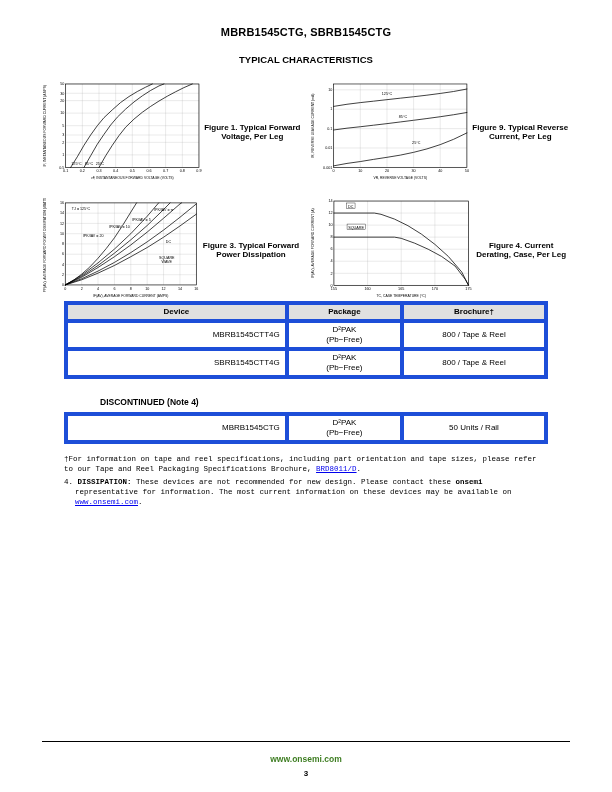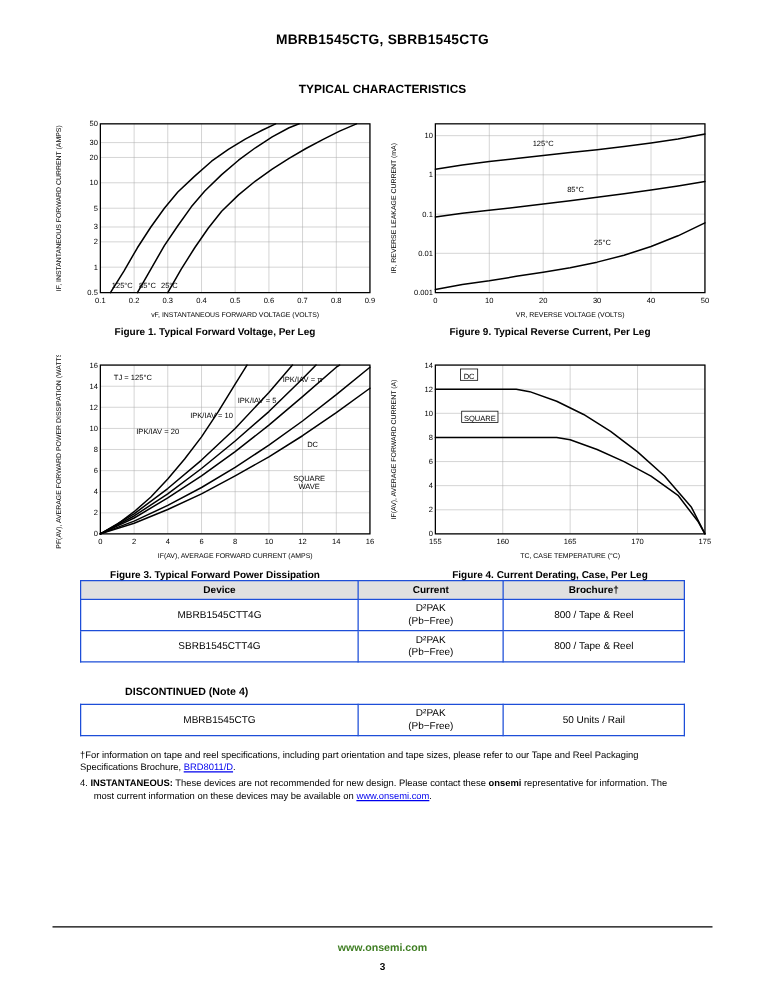--- a/index.html
+++ b/index.html
@@ -1,32 +1,32 @@
 <!DOCTYPE html>
 <html style="--link_blue: #0000ee; --brand_green: #3f7e23; --table_header_bg: #e0e0e0; --grid_gray: #aaaaaa; --curve_black: #000000;"><head>
 <meta charset="utf-8">
 <style>
   *{margin:0;padding:0;box-sizing:border-box;}
   html,body{background:#fff;}
   body{width:612px;height:792px;font-family:"Liberation Sans",sans-serif;color:#000;position:relative;overflow:hidden;}
   .sheet{width:612px;height:792px;position:relative;}
   .title{text-align:center;font-weight:bold;font-size:11px;padding-top:26px;letter-spacing:.2px;}
-  .subtitle{text-align:center;font-weight:bold;font-size:9.5px;margin-top:28px;}
+  .subtitle{text-align:center;font-weight:bold;font-size:9.5px;margin-top:16px;}
   .charts{display:grid;grid-template-columns:1fr 1fr;column-gap:8px;row-gap:14px;padding:14px 42px 0;}
-  .chart-cell{display:flex;flex-direction:column;align-items:center;}
+  .chart-cell{display:flex;flex-direction:row;align-items:center;}
   svg.chart{width:100%;height:auto;display:block;}
   .caption{font-size:8px;font-weight:bold;margin-top:3px;text-align:center;}
   .sect-head{font-size:8.5px;font-weight:bold;margin:22px 64px 5px;}
   .sect-head.second{margin-top:18px;padding-left:36px;}
   .tablewrap{margin:0 64px;}
   table.dtable{border-collapse:collapse;width:100%;font-size:8px;table-layout:fixed;}
-  .dtable th,.dtable td{border:1px solid #1d4ed8;padding:2px 5px;text-align:center;vertical-align:middle;line-height:1.25;}
+  .dtable th,.dtable td{border:4px solid #1d4ed8;padding:2px 5px;text-align:center;vertical-align:middle;line-height:1.25;}
   .dtable th{background:var(--table_header_bg,#e0e0e0);font-weight:bold;}
-  .dtable td.device{text-align:center;}
-  .fnotes{margin:10px 64px 16px;font-size:7.5px;line-height:1.35;}
+  .dtable td.device{text-align:right;}
+  .fnotes{margin:10px 64px 16px;font-size:7.5px;line-height:1.35;font-family:Liberation Mono, monospace;}
   .fnote{margin-bottom:3px;}
   .hang{padding-left:11px;text-indent:-11px;}
   a.link{color:var(--link_blue,#0000ee);text-decoration:underline;cursor:pointer;}
   .footer{position:absolute;left:42px;right:42px;bottom:14px;text-align:center;}
   .footer-rule{border-top:1px solid #000;margin-bottom:6px;}
   .footer-link{color:var(--brand_green,#3f7e23);font-weight:bold;font-size:8.5px;text-decoration:none;cursor:pointer;display:inline-block;}
   .page-num{font-weight:bold;font-size:8px;margin-top:3px;}
 </style>
 </head>
 <body>
@@ -226,21 +226,21 @@
   <div class="tablewrap">
     <table class="dtable">
       <colgroup>
           <col style="width:46%">
           <col style="width:24%">
           <col style="width:30%">
         </colgroup>
       <thead>
         <tr>
           <th>Device</th>
-          <th>Current</th>
+          <th>Package</th>
           <th>Brochure†</th>
         </tr>
       </thead>
       <tbody>
         <tr>
           <td class="device">MBRB1545CTT4G</td>
           <td>
             <div>D²PAK</div>
             <div>(Pb−Free)</div>
           </td>
@@ -274,21 +274,21 @@
             <div>(Pb−Free)</div>
           </td>
           <td>50 Units / Rail</td>
         </tr>
       </tbody>
     </table>
   </div>
 
   <div class="fnotes">
     <p class="fnote"><span>†For information on tape and reel specifications, including part orientation and tape sizes, please refer to our Tape and Reel Packaging Specifications Brochure, </span><a class="link">BRD8011/D</a><span>.</span></p>
-    <p class="fnote hang"><span>4. </span><b>INSTANTANEOUS:</b><span> These devices are not recommended for new design. Please contact these </span><b>onsemi</b><span> representative for information. The most current information on these devices may be available on </span><a class="link">www.onsemi.com</a><span>.</span></p>
+    <p class="fnote hang"><span>4. </span><b>DISSIPATION:</b><span> These devices are not recommended for new design. Please contact these </span><b>onsemi</b><span> representative for information. The most current information on these devices may be available on </span><a class="link">www.onsemi.com</a><span>.</span></p>
   </div>
 
   <div class="footer">
     <div class="footer-rule"></div>
     <a class="footer-link">www.onsemi.com</a>
     <div class="page-num">3</div>
   </div>
 
 </div>
 

